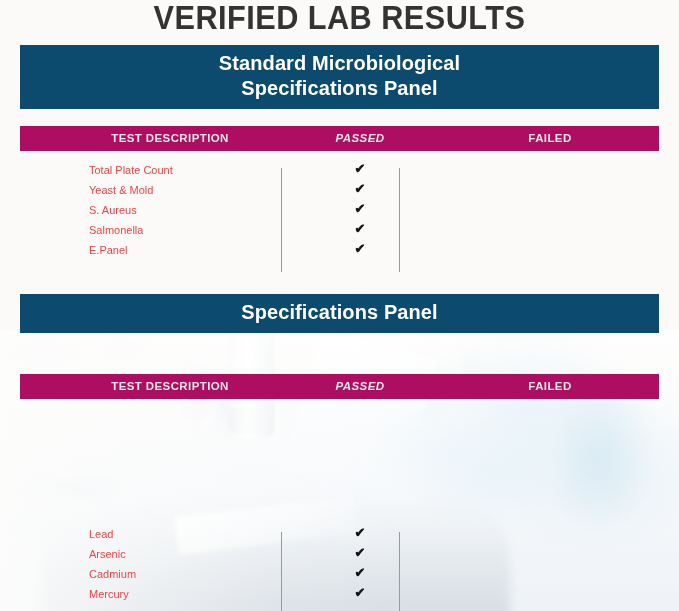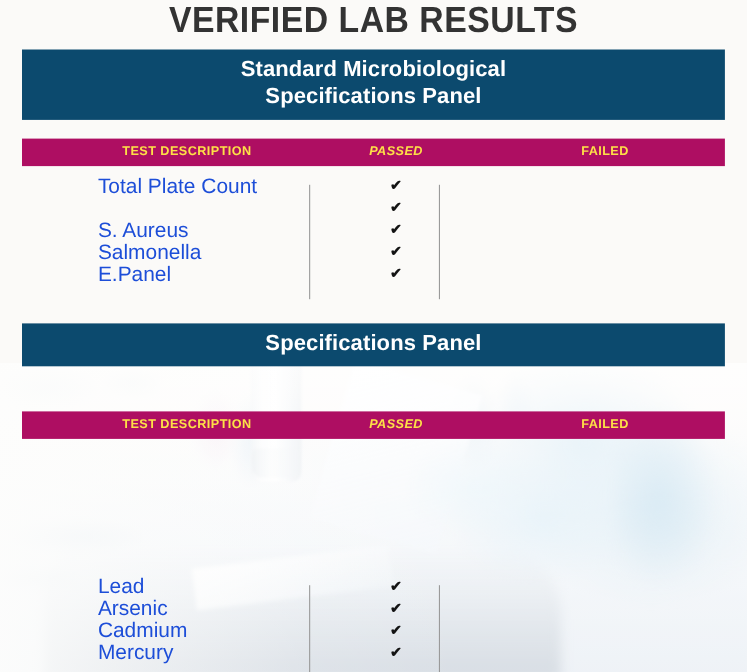--- a/index.html
+++ b/index.html
@@ -187,21 +187,21 @@
     display: block;
     white-space: nowrap;
   }
 
   .table-head {
     box-sizing: border-box;
     position: relative;
     width: 639px;
     height: 25px;
     background: #ae0e62;
-    color: #fde047;
+    color: #e5e5e5;
   }
   .th {
     position: absolute;
     top: 0;
     height: 25px;
     line-height: 25px;
     font-size: 11.5px;
     font-weight: bold;
     letter-spacing: 0.4px;
     text-align: center;
@@ -229,22 +229,22 @@
   .row {
     position: relative;
     height: 20px;
   }
   .cell-desc {
     position: absolute;
     left: 69px;
     top: 0;
     height: 20px;
     line-height: 20px;
-    font-size: 19px;
-    color: #1d4ed8;
+    font-size: 11px;
+    color: #ef4444;
     white-space: nowrap;
   }
   .cell-pass {
     position: absolute;
     left: 266px;
     width: 148px;
     top: 0;
     height: 20px;
     line-height: 20px;
     text-align: center;
@@ -310,20 +310,21 @@
     <div class="panel table-body" id="tbody-0" style="top:160px;height:116px;">
       <div class="divider" style="left:261px;height:104px;"></div>
       <div class="divider" style="left:379px;height:104px;"></div>
       <div class="rows">
           <div class="row">
             <div class="cell-desc">Total Plate Count</div>
             <div class="cell-pass"><span class="check">✔</span></div>
             <div class="cell-fail"></div>
           </div>
           <div class="row">
+            <div class="cell-desc">Yeast &amp; Mold</div>
             <div class="cell-pass"><span class="check">✔</span></div>
             <div class="cell-fail"></div>
           </div>
           <div class="row">
             <div class="cell-desc">S. Aureus</div>
             <div class="cell-pass"><span class="check">✔</span></div>
             <div class="cell-fail"></div>
           </div>
           <div class="row">
             <div class="cell-desc">Salmonella</div>

